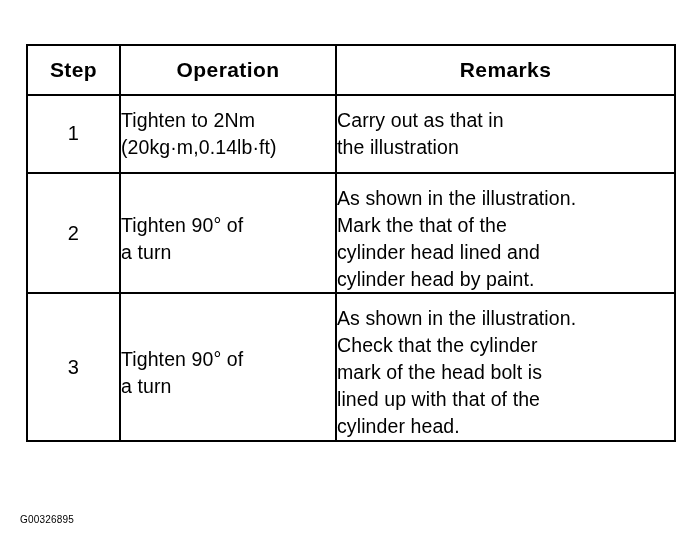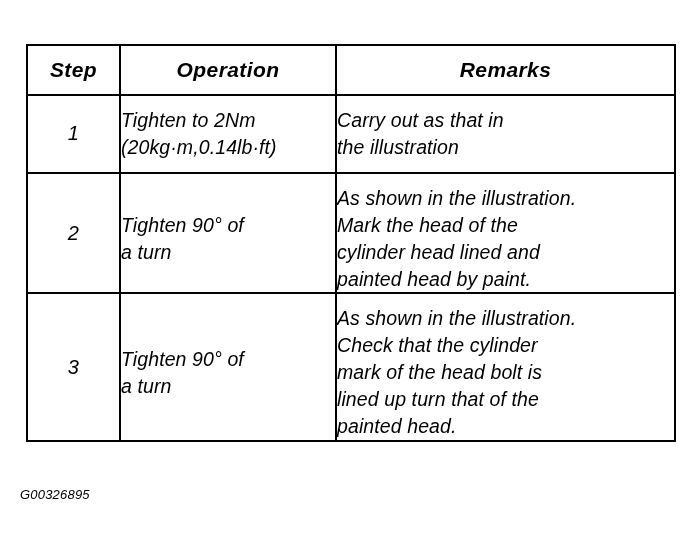--- a/index.html
+++ b/index.html
@@ -11,21 +11,20 @@
     height: 552px;
     background: #ffffff;
     font-family: "Liberation Sans", sans-serif;
     color: #000000;
     overflow: hidden;
   }
   .page {
     position: relative;
     width: 700px;
     height: 552px;
-    font-style: italic;
   }
   .table-wrap {
     position: absolute;
     left: 26px;
     top: 44px;
     width: 648px;
   }
   table.spec-table {
     border-collapse: collapse;
     width: 648px;
@@ -67,22 +66,22 @@
     display: block;
     white-space: nowrap;
   }
   .row1 .txt-cell { padding-top: 11px; padding-bottom: 11px; }
   .row2 .txt-cell { padding-top: 11px; }
   .row3 .txt-cell { padding-top: 11px; }
 
   .fig-code {
     position: absolute;
     left: 20px;
-    top: 487px;
-    font-size: 13px;
+    top: 514px;
+    font-size: 10px;
     letter-spacing: 0.2px;
     font-family: "Liberation Sans", sans-serif;
   }
 </style>
 </head>
 <body>
 
 <div class="page">
 
   <div class="table-wrap">
@@ -112,37 +111,37 @@
           </td>
         </tr>
         <tr class="row2">
           <td class="step-cell">2</td>
           <td class="txt-cell">
             <span class="line">Tighten 90° of</span>
             <span class="line">a turn</span>
           </td>
           <td class="txt-cell">
             <span class="line">As shown in the illustration.</span>
-            <span class="line">Mark the head of the</span>
+            <span class="line">Mark the that of the</span>
             <span class="line">cylinder head lined and</span>
-            <span class="line">painted head by paint.</span>
+            <span class="line">cylinder head by paint.</span>
           </td>
         </tr>
         <tr class="row3">
           <td class="step-cell">3</td>
           <td class="txt-cell">
             <span class="line">Tighten 90° of</span>
             <span class="line">a turn</span>
           </td>
           <td class="txt-cell">
             <span class="line">As shown in the illustration.</span>
             <span class="line">Check that the cylinder</span>
             <span class="line">mark of the head bolt is</span>
-            <span class="line">lined up turn that of the</span>
-            <span class="line">painted head.</span>
+            <span class="line">lined up with that of the</span>
+            <span class="line">cylinder head.</span>
           </td>
         </tr>
       </tbody>
     </table>
   </div>
 
   <div class="fig-code">G00326895</div>
 
 </div>
 

